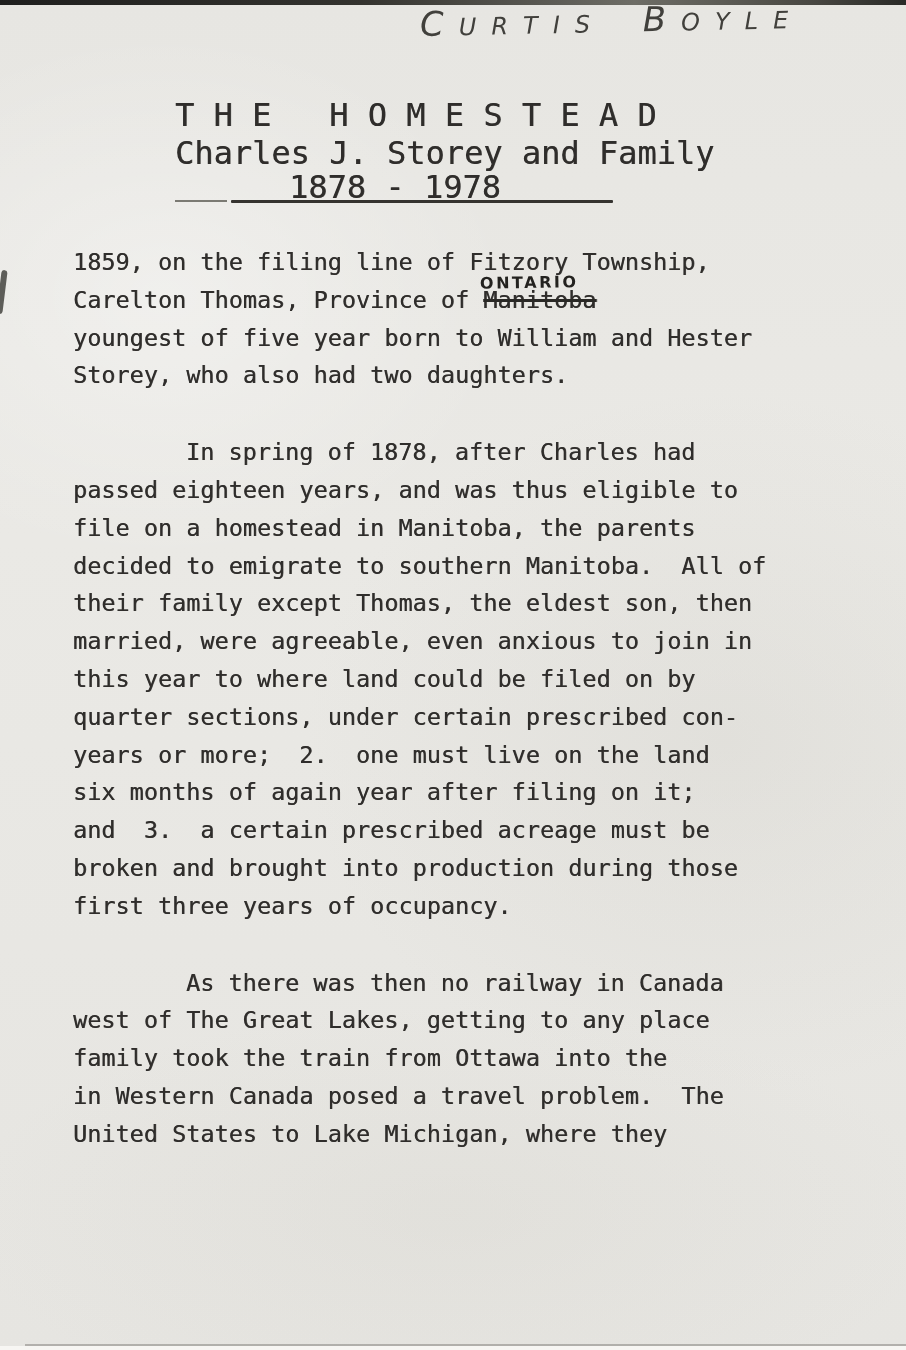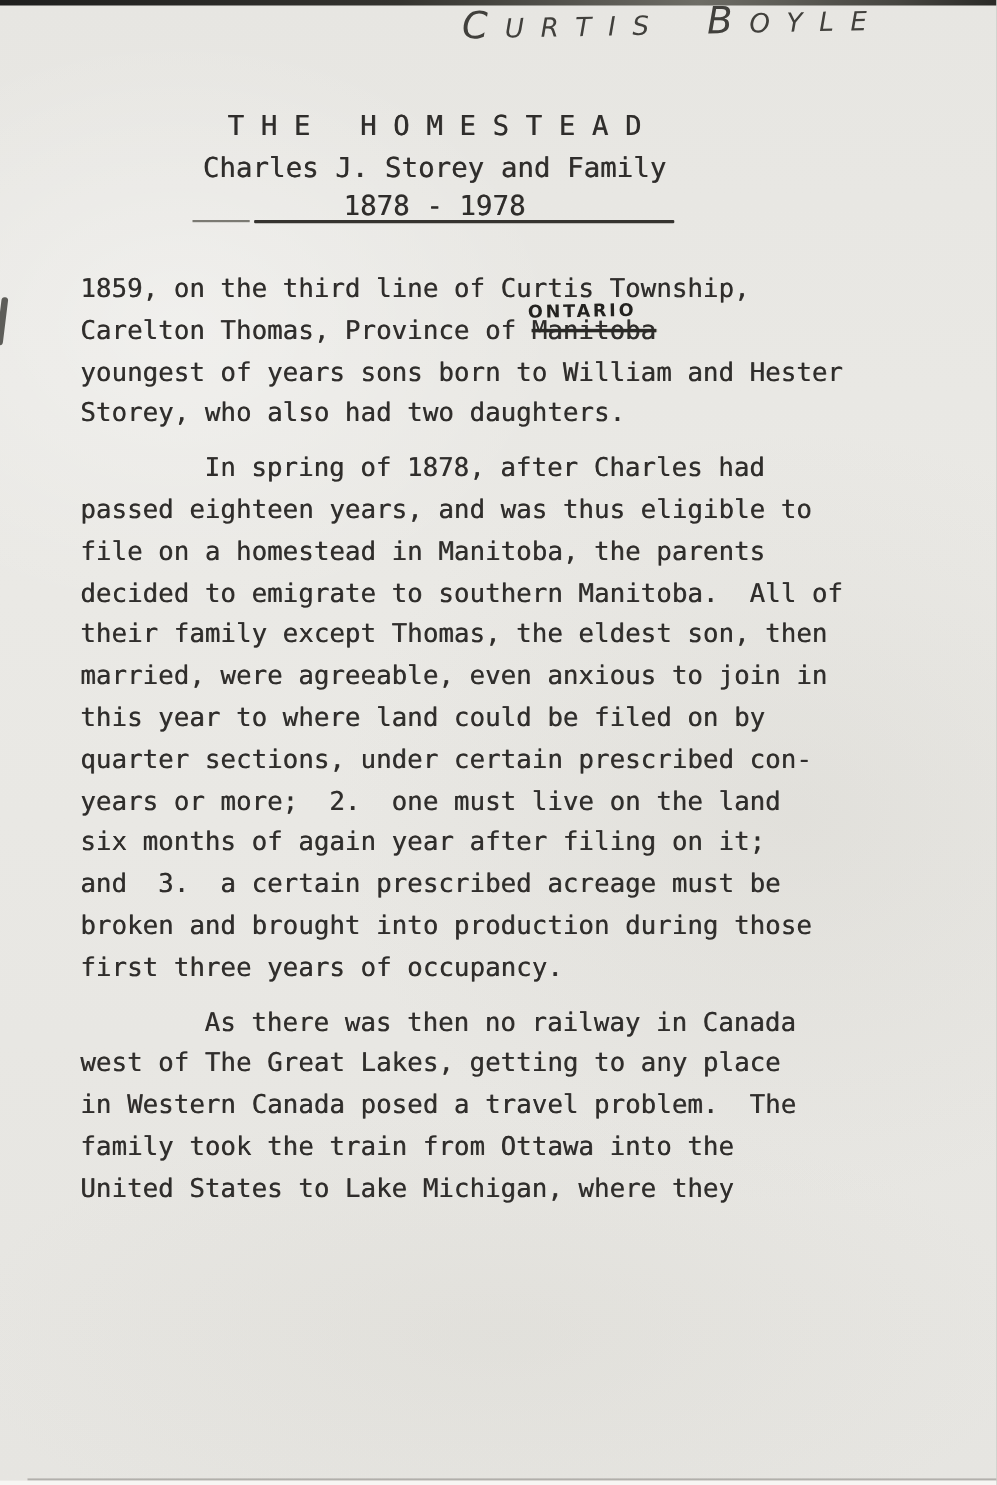--- a/index.html
+++ b/index.html
@@ -44,39 +44,39 @@
     font-family: "DejaVu Sans", sans-serif;
     font-style: italic; font-variant: small-caps;
     font-size: 34px; letter-spacing: 15px; word-spacing: 12px;
     color: #41403c; transform: rotate(-1.2deg);
     white-space: pre;
   }
 
   
   .title-block {
     position: absolute; left: 175px; top: 96px; width: 440px;
-    text-align: center; font-size: 25px; line-height: 38px;
+    text-align: center; font-size: 32px; line-height: 38px;
   }
   .title-line { white-space: pre; text-shadow: 0.4px 0 0 rgba(47,45,43,0.75); }
   .title-date { margin-top: -4px; }
   .title-underline-dash {
     position: absolute; left: 175px; top: 200px; width: 52px; height: 2px;
     background: #7b7a73;
   }
   .title-underline {
     position: absolute; left: 231px; top: 200px; width: 382px; height: 3px;
     background: #35332f; border-radius: 1px;
   }
 
   
   .body-text {
     position: absolute; left: 73px; top: 244px; width: 800px;
     font-size: 23.5px; line-height: 37.8px;
   }
-  .paragraph + .paragraph { margin-top: 12px; }
+  .paragraph + .paragraph { margin-top: 39px; }
   .line { white-space: pre; text-shadow: 0.4px 0 0 rgba(47,45,43,0.75); }
   .indent { padding-left: 113px; }
 
   
   .struck-wrap { position: relative; }
   .struck-word { text-decoration: line-through; text-decoration-thickness: 2.5px; text-decoration-color: #2a2926; }
   .correction {
     position: absolute; left: -3px; top: -22px;
     font-family: "DejaVu Sans", sans-serif; font-weight: bold;
     font-size: 16px; letter-spacing: 2.5px; color: #23221f;
@@ -97,23 +97,23 @@
     <div class="title-line">T H E   H O M E S T E A D</div>
     <div class="title-line">Charles J. Storey and Family</div>
     <div class="title-line title-date">1878 - 1978</div>
   </div>
   <div class="title-underline-dash"></div>
   <div class="title-underline"></div>
 
   <div class="body-text">
 
     <div class="paragraph">
-      <div class="line">1859, on the third line of Curtis Township,</div>
+      <div class="line">1859, on the filing line of Fitzory Township,</div>
       <div class="line"><span>Carelton Thomas, Province of </span><span class="struck-wrap"><span class="struck-word">Manitoba</span><span class="correction">ONTARIO</span></span></div>
-      <div class="line">youngest of years sons born to William and Hester</div>
+      <div class="line">youngest of five year born to William and Hester</div>
       <div class="line">Storey, who also had two daughters.</div>
     </div>
 
     <div class="paragraph">
       <div class="line indent">In spring of 1878, after Charles had</div>
       <div class="line">passed eighteen years, and was thus eligible to</div>
       <div class="line">file on a homestead in Manitoba, the parents</div>
       <div class="line">decided to emigrate to southern Manitoba.  All of</div>
       <div class="line">their family except Thomas, the eldest son, then</div>
       <div class="line">married, were agreeable, even anxious to join in</div>
@@ -122,22 +122,22 @@
       <div class="line">years or more;  2.  one must live on the land</div>
       <div class="line">six months of again year after filing on it;</div>
       <div class="line">and  3.  a certain prescribed acreage must be</div>
       <div class="line">broken and brought into production during those</div>
       <div class="line">first three years of occupancy.</div>
     </div>
 
     <div class="paragraph">
       <div class="line indent">As there was then no railway in Canada</div>
       <div class="line">west of The Great Lakes, getting to any place</div>
+      <div class="line">family took the train from Ottawa into the</div>
       <div class="line">in Western Canada posed a travel problem.  The</div>
-      <div class="line">family took the train from Ottawa into the</div>
       <div class="line">United States to Lake Michigan, where they</div>
     </div>
 
   </div>
 
   <div class="scan-bottom-line"></div>
   <div class="scan-bottom-white"></div>
 
 </div>
 

